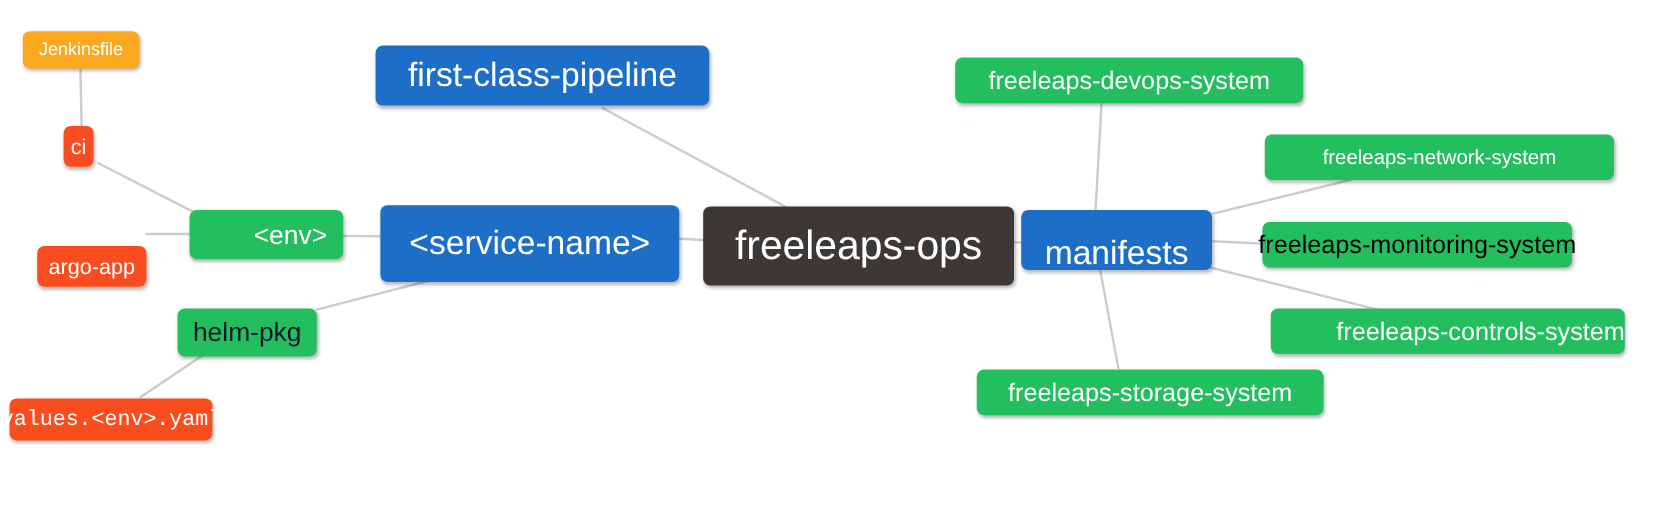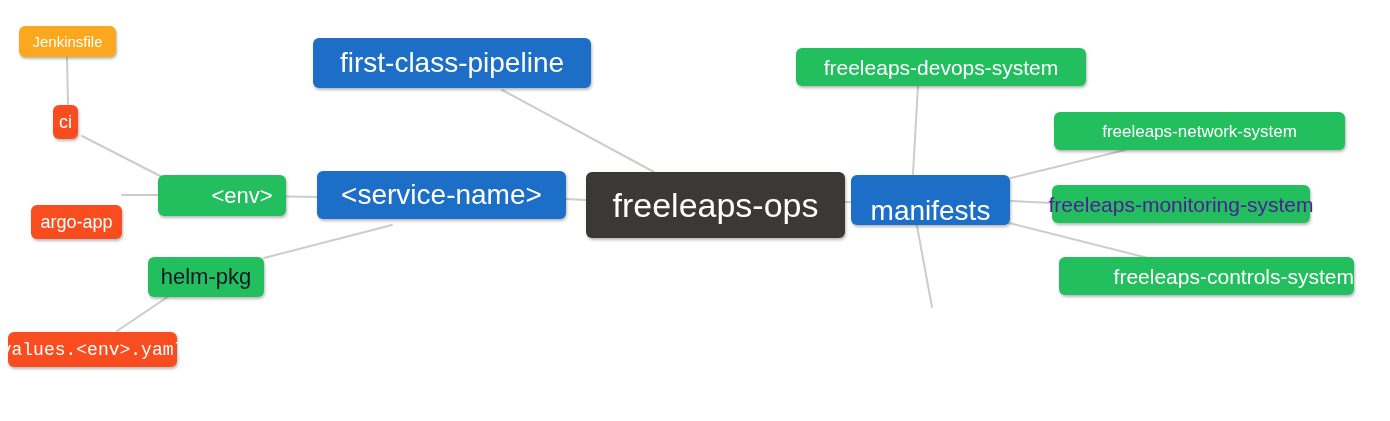--- a/index.html
+++ b/index.html
@@ -71,34 +71,37 @@
     </div>
     <div class="node" style="left: 148px; top: 257px; width: 116px; height: 40px; background: rgb(35, 191, 95); font-size: 22px; color: #0f172a; text-align: right;">
       <span>helm-pkg</span>
     </div>
     <div class="node" style="left: 8px; top: 332px; width: 169px; height: 35px; background: rgb(249, 77, 31); font-size: 18px; color: rgb(255, 255, 255); font-family: Liberation Mono, monospace;">
       <span>values.&lt;env&gt;.yaml</span>
     </div>
     <div class="node" style="left: 313px; top: 38px; width: 278px; height: 50px; background: rgb(29, 110, 198); font-size: 28px; color: rgb(255, 255, 255);">
       <span>first-class-pipeline</span>
     </div>
-    <div class="node" style="left: 317px; top: 171px; width: 249px; height: 48px; background: rgb(29, 110, 198); font-size: 28px; color: rgb(255, 255, 255);">
+    <div class="node" style="left: 317px; top: 171px; width: 249px; height: 64px; background: rgb(29, 110, 198); font-size: 28px; color: rgb(255, 255, 255);">
       <span>&lt;service-name&gt;</span>
     </div>
     <div class="node" style="left: 586px; top: 172px; width: 259px; height: 66px; background: rgb(59, 56, 54); font-size: 34px; color: rgb(255, 255, 255); text-align: center;">
       <span>freeleaps-ops</span>
     </div>
     <div class="node" style="left: 851px; top: 175px; width: 159px; height: 50px; background: rgb(29, 110, 198); font-size: 28px; color: rgb(255, 255, 255); align-items: flex-end;">
       <span>manifests</span>
     </div>
     <div class="node" style="left: 796px; top: 48px; width: 290px; height: 38px; background: rgb(35, 191, 95); font-size: 21px; color: rgb(255, 255, 255);">
       <span>freeleaps-devops-system</span>
     </div>
     <div class="node" style="left: 1054px; top: 112px; width: 291px; height: 38px; background: rgb(35, 191, 95); font-size: 17px; color: rgb(255, 255, 255);">
       <span>freeleaps-network-system</span>
     </div>
-    <div class="node" style="left: 1052px; top: 185px; width: 258px; height: 38px; background: rgb(35, 191, 95); font-size: 21px; color: #4c1d95;">
+    <div class="node" style="left: 1052px; top: 185px; width: 258px; height: 38px; background: rgb(35, 191, 95); font-size: 21px; color: #000000;">
       <span>freeleaps-monitoring-system</span>
     </div>
     <div class="node" style="left: 1059px; top: 257px; width: 295px; height: 38px; background: rgb(35, 191, 95); font-size: 21px; color: rgb(255, 255, 255); justify-content: flex-end;">
       <span>freeleaps-controls-system</span>
     </div>
+    <div class="node" style="left: 814px; top: 308px; width: 289px; height: 38px; background: rgb(35, 191, 95); font-size: 21px; color: rgb(255, 255, 255);">
+      <span>freeleaps-storage-system</span>
+    </div>
   </div>
 
 </body></html>

